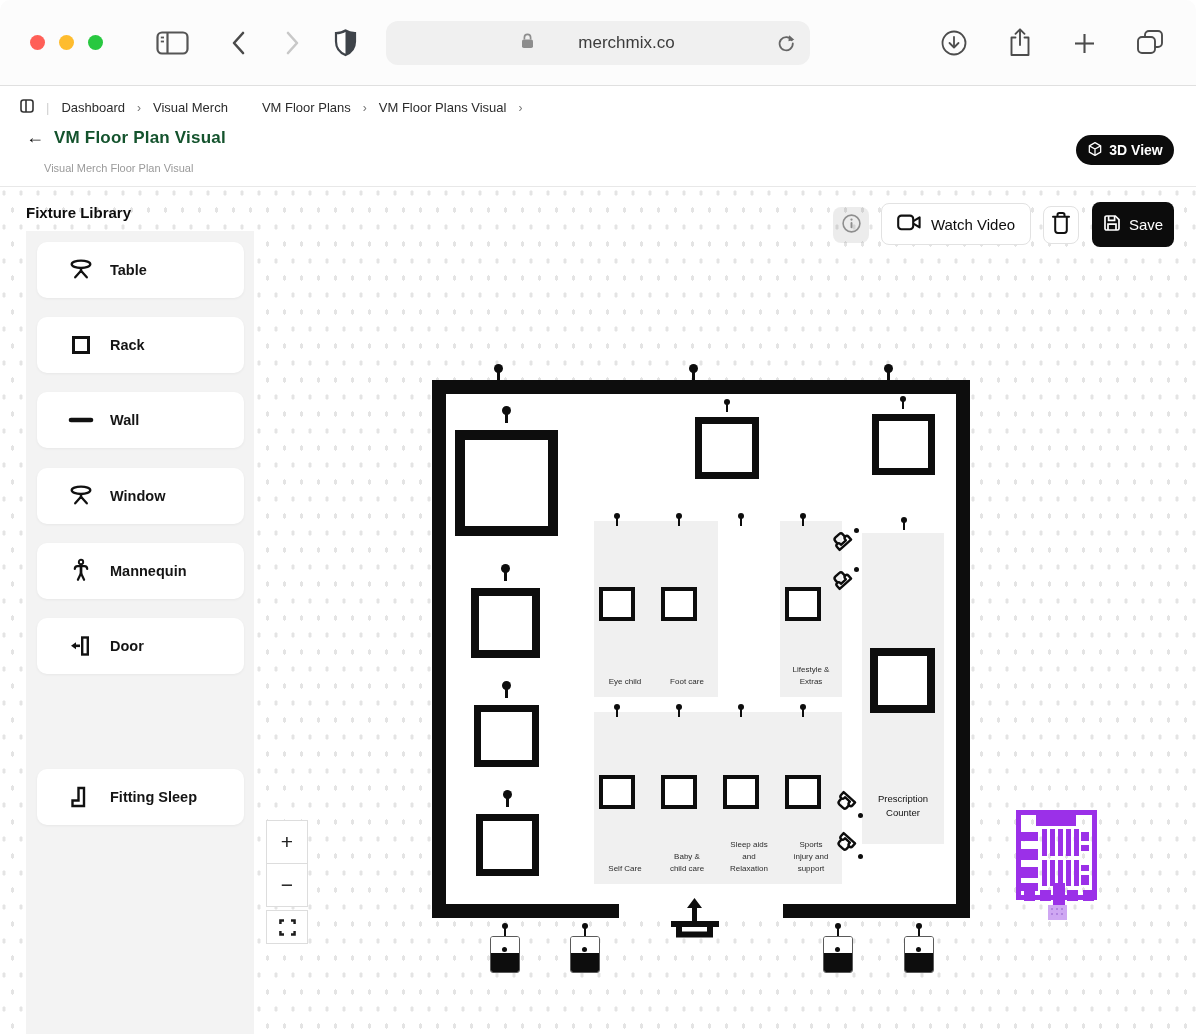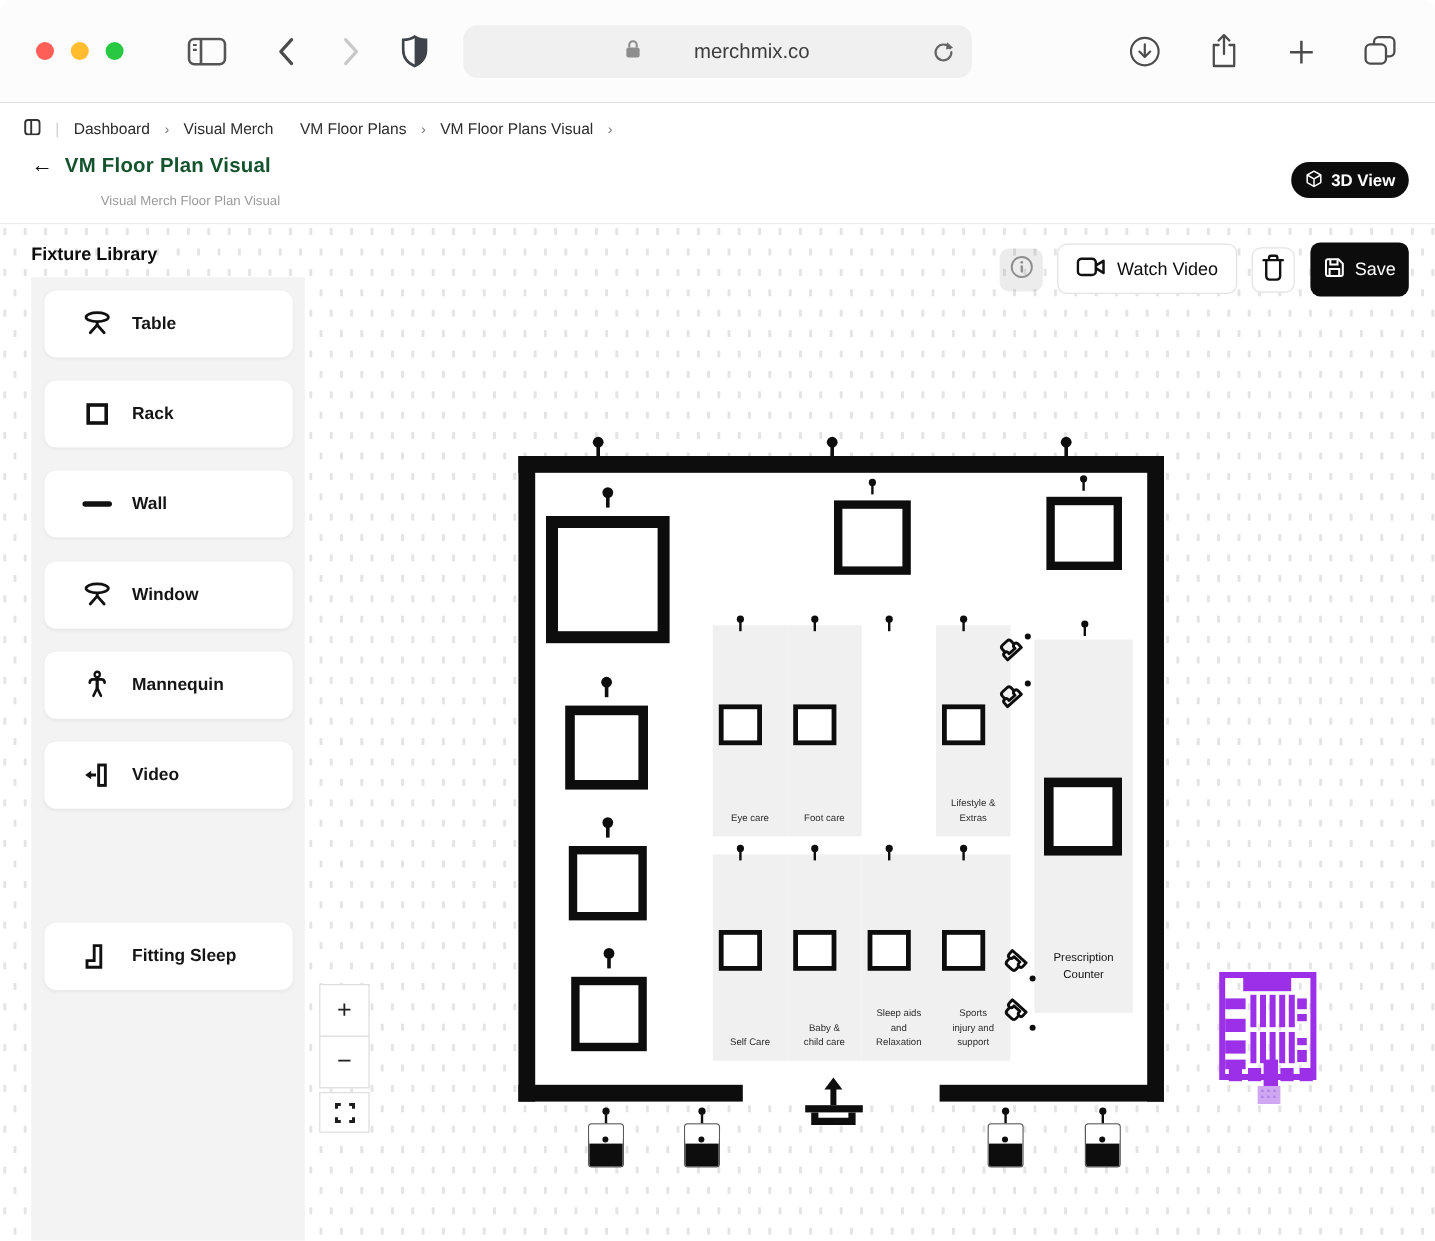--- a/index.html
+++ b/index.html
@@ -18,21 +18,21 @@
 
   
   .breadcrumb { position:absolute; left:20px; top:99px; display:flex; align-items:center;
                 font-size:13px; color:#2c2c2c; gap:12px; }
   .breadcrumb .pipe { color:#d0d0d0; }
   .breadcrumb .sep { color:#777; font-size:12px; }
   .crumb { cursor:pointer; }
   .page-title-row { position:absolute; left:26px; top:127px; display:flex; align-items:center; gap:10px; }
   .back-arrow { font-size:18px; color:#111; }
   .page-title { font-size:17px; font-weight:700; color:#14532d; letter-spacing:.2px; }
-  .page-subtitle { position:absolute; left:44px; top:162px; font-size:11px; color:#9a9a9a;margin-left:40px; }
+  .page-subtitle { position:absolute; left:44px; top:162px; font-size:11px; color:#9a9a9a; }
   .hdr-divider { position:absolute; left:0; top:186px; width:1196px; height:1px; background:#e8e8e8; }
   .btn-3d { position:absolute; left:1076px; top:135px; width:98px; height:30px; background:#0c0c0c;
             border-radius:15px; color:#fff; display:flex; align-items:center; justify-content:center;
             gap:6px; font-size:14px; font-weight:600; cursor:pointer; }
 
   
   .main { position:absolute; left:0; top:187px; width:1196px; height:847px; background:#fff;
     background-image:
       radial-gradient(#e4e4e4 1.6px, transparent 1.6px),
       radial-gradient(#e4e4e4 1.6px, transparent 1.6px);
@@ -170,21 +170,21 @@
   <span>
     <svg width="14" height="14" viewBox="0 0 14 14">
         <rect x="1" y="1" width="12" height="12" rx="2.5" fill="none" stroke="#333" stroke-width="1.6"></rect>
         <line x1="6" y1="1" x2="6" y2="13" stroke="#333" stroke-width="1.6"></line>
       </svg>
   </span>
   <span class="pipe">|</span>
   <span class="crumb">Dashboard</span>
   <span class="sep">›</span>
   <span class="crumb">Visual Merch</span>
-  <span class="crumb" style="margin-left:10px">VM Floor Plans</span>
+  <span class="crumb" style="margin-left:22px">VM Floor Plans</span>
   <span class="sep">›</span>
   <span class="crumb">VM Floor Plans Visual</span>
   <span class="sep">›</span>
 </div>
 
 <div class="page-title-row">
   <span class="back-arrow">←</span>
   <span class="page-title">VM Floor Plan Visual</span>
 </div>
 <div class="page-subtitle">Visual Merch Floor Plan Visual</div>
@@ -259,21 +259,21 @@
     </div>
 
     <div class="lib-card" style="top:387px">
       <span class="ic">
         <svg width="24" height="24">
             <rect x="13.2" y="3.5" width="5.6" height="17" fill="none" stroke="#111" stroke-width="2.4"></rect>
             <line x1="11" y1="11.8" x2="5" y2="11.8" stroke="#111" stroke-width="2.6"></line>
             <polygon points="7,8.3 2,11.8 7,15.3" fill="#111"></polygon>
           </svg>
       </span>
-      <span class="lbl">Video</span>
+      <span class="lbl">Door</span>
     </div>
 
 
     <div class="lib-card" style="top:538px">
       <span class="ic">
         <svg width="24" height="24">
             <polygon points="9.5,3 15,3 15,21 3.5,21 3.5,15.5 9.5,15.5" fill="none" stroke="#111" stroke-width="2.4"></polygon>
           </svg>
       </span>
       <span class="lbl">Fitting Sleep</span>
@@ -356,21 +356,21 @@
   <div class="pin" style="left:501px;top:377px"></div>
 
   <div class="rack" style="left:474px;top:518px;width:65px;height:62px;border-width:7px"></div>
   <div class="pin" style="left:502px;top:494px"></div>
 
   <div class="rack" style="left:476px;top:627px;width:63px;height:62px;border-width:7px"></div>
   <div class="pin" style="left:503px;top:603px"></div>
 
   <div class="aisle" style="left:594px;top:334px;height:176px">
     <div class="arack" style="top:66px"></div>
-    <div class="albl">Eye care</div>
+    <div class="albl">Eye child</div>
   </div>
   <div class="pin sm" style="left:614px;top:326px"></div>
 
   <div class="aisle" style="left:656px;top:334px;height:176px">
     <div class="arack" style="top:66px"></div>
     <div class="albl">Foot care</div>
   </div>
   <div class="pin sm" style="left:676px;top:326px"></div>
 
   <div class="pin sm" style="left:738px;top:326px"></div>

